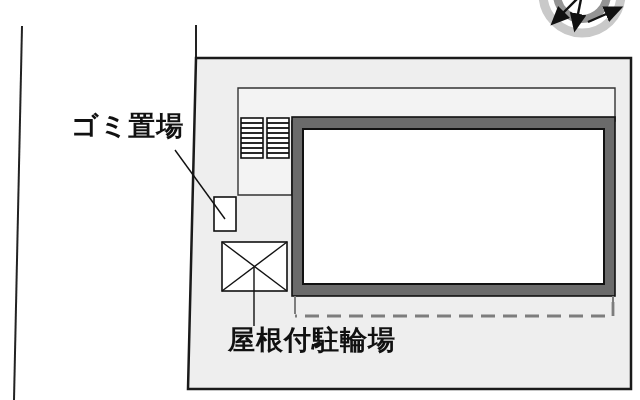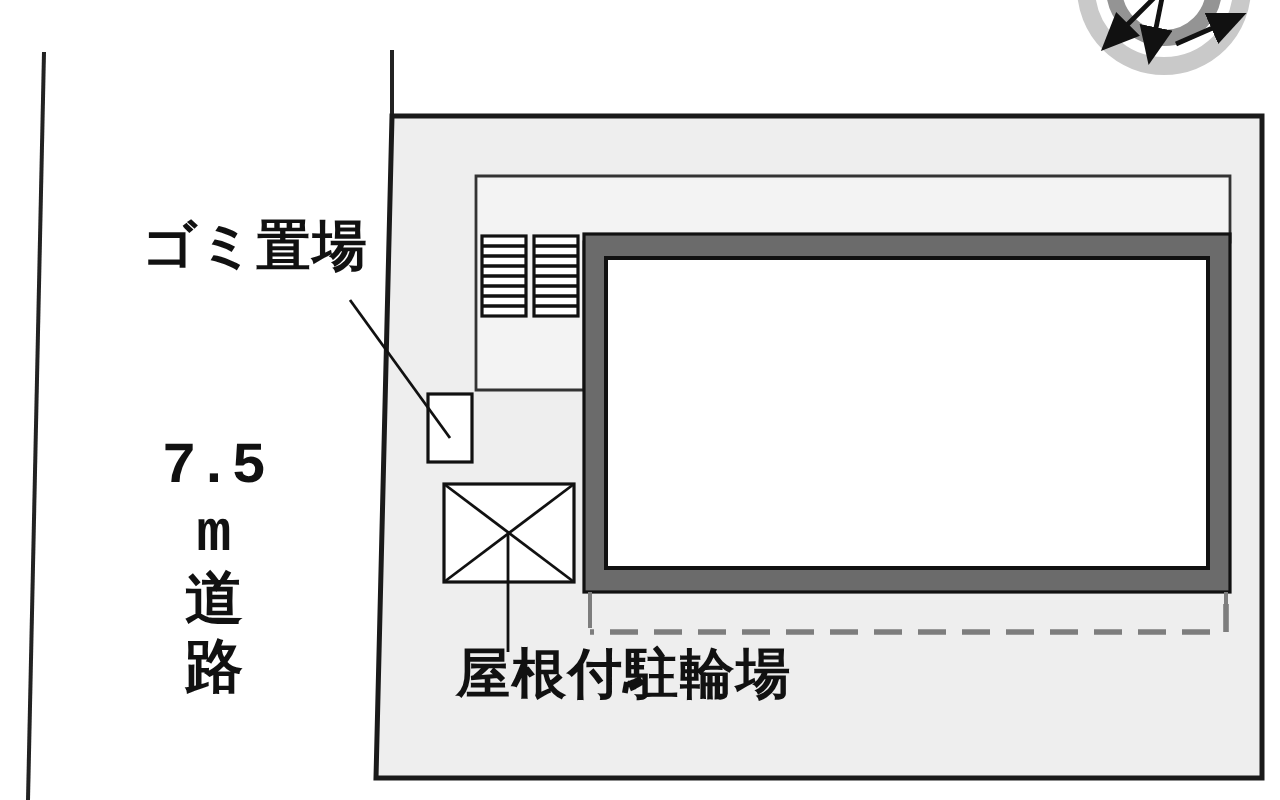--- a/index.html
+++ b/index.html
@@ -1,21 +1,21 @@
 <!DOCTYPE html>
 <html style="--site_fill: #eeeeee; --inner_fill: #f3f3f3; --building_gray: #6b6b6b; --line_dark: #1a1a1a; --dashed_gray: #7d7d7d; --compass_outer: #c9c9c9; --compass_inner: #949494; --label_color: #111111;"><head>
 <meta charset="utf-8">
 <style>
   html,body{margin:0;padding:0;}
   body{
     width:640px;height:400px;overflow:hidden;background:#ffffff;
     font-family:"Liberation Sans","DejaVu Sans",sans-serif;
     position:relative;
   }
-  .stage{position:absolute;left:0;top:0;width:640px;height:400px;font-family:Liberation Mono, monospace;}
+  .stage{position:absolute;left:0;top:0;width:640px;height:400px;}
   svg{position:absolute;left:0;top:0;display:block;}
   .label{
     position:absolute;color:var(--label_color,#111);
     font-weight:bold;white-space:nowrap;line-height:1.1;
   }
   .label-garbage{left:71px;top:112px;font-size:27px;letter-spacing:1px;}
   .label-road{
     left:76px;top:217px;width:62px;text-align:center;
     font-size:29px;line-height:34px;letter-spacing:0;
   }
@@ -104,21 +104,15 @@
       <circle class="compass-outer" cx="582" cy="-6" r="39"></circle>
       <circle class="compass-inner" cx="582" cy="-6" r="25"></circle>
       <line class="compass-arrow" x1="582" y1="-6" x2="553" y2="23" marker-end="url(#ah)"></line>
       <line class="compass-arrow" x1="582" y1="-6" x2="575" y2="29" marker-end="url(#ah)"></line>
       <line class="compass-arrow" x1="588" y1="22" x2="620" y2="8" marker-end="url(#ah)"></line>
     </g>
   </svg>
 
   <div class="label label-garbage">ゴミ置場</div>
 
-  <div class="label label-road">
-    <span class="rline">7.5</span>
-    <span class="rline">m</span>
-    <span class="rline">道</span>
-    <span class="rline">路</span>
-  </div>
 
   <div class="label label-bicycle">屋根付駐輪場</div>
 </div>
 
 </body></html>

